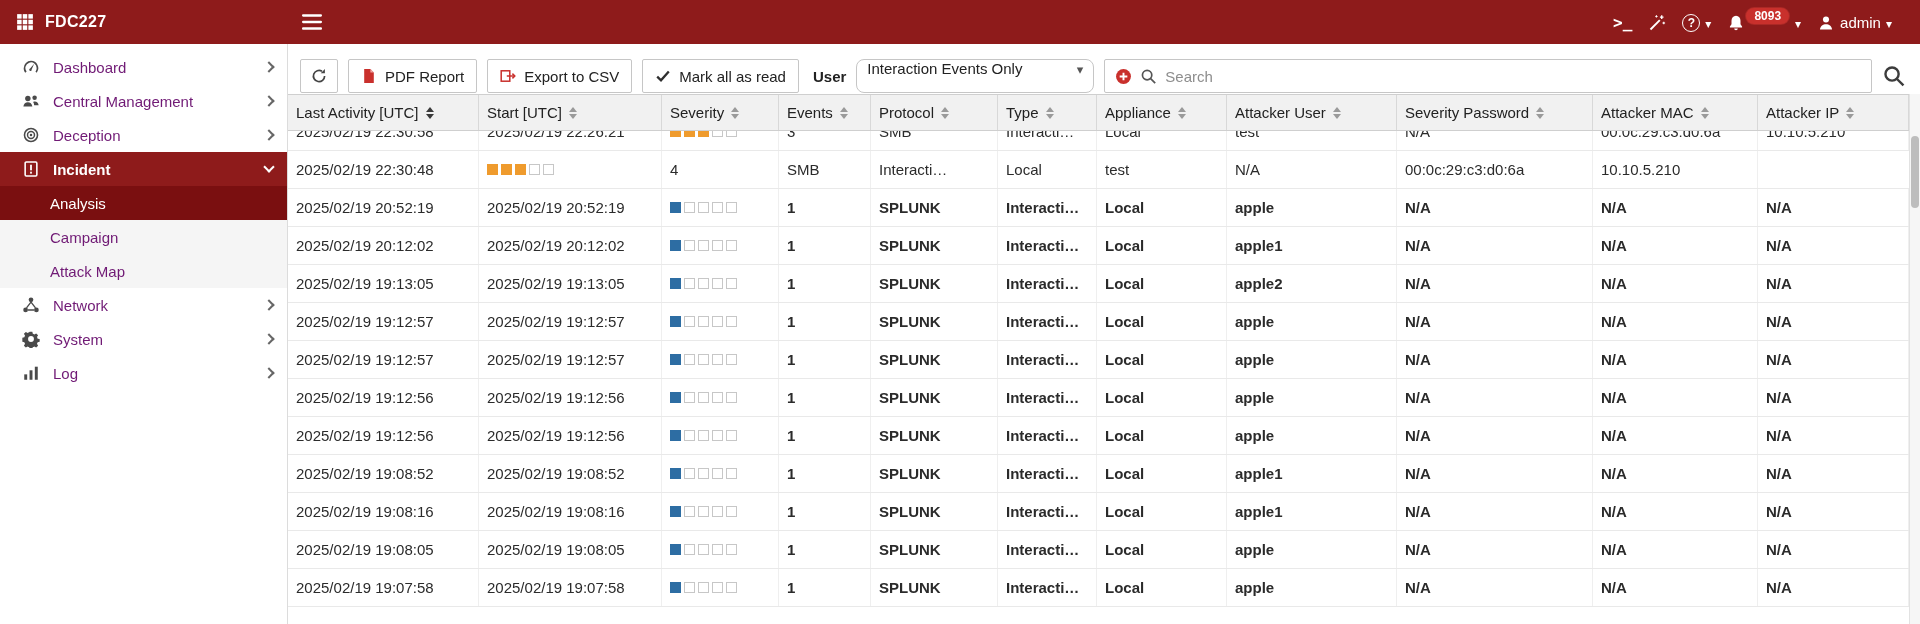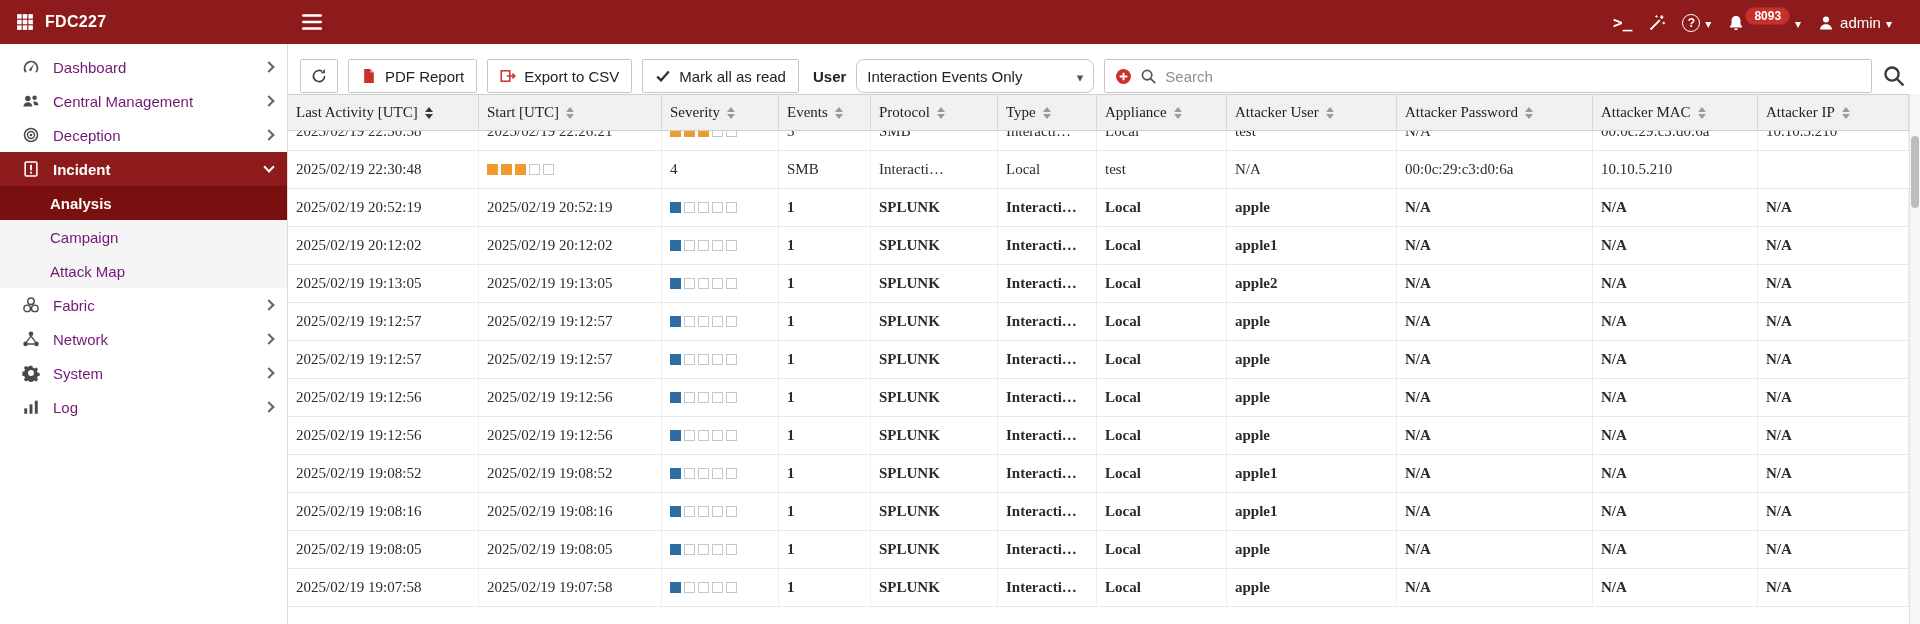--- a/index.html
+++ b/index.html
@@ -47,39 +47,39 @@
   }
   .nav-item .icn { width:18px; height:18px; color:#4a4a4a; display:inline-flex; flex:none; }
   .nav-item .icn svg { width:100%; height:100%; }
   .chev { margin-left:auto; width:8px; height:8px; border-right:2px solid #666; border-bottom:2px solid #666; flex:none; }
   .chev.right { transform:rotate(-45deg); }
   .chev.down  { transform:rotate(45deg); margin-top:-4px; }
   .nav-item.expanded { background:var(--red); color:#fff; font-weight:bold; }
   .nav-item.expanded .icn { color:#fff; }
   .nav-item.expanded .chev { border-color:#fff; }
   .nav-item.sub { padding-left:50px; background:#f5f5f5; }
-  .nav-item.sub.selected { background:var(--red-dark); color:#fff; font-weight:bold; }
+  .nav-item.sub.selected { background:var(--red-dark); color:#fff; font-weight:normal; }
 
   
   .content { position:absolute; top:44px; left:288px; right:0; bottom:0; background:#fff; }
 
   .toolbar { height:64px; display:flex; align-items:center; padding:0 14px 0 12px; gap:10px; }
   .tbtn {
     height:34px; background:#fff; border:1px solid #c6c6c6; border-radius:2px;
     display:inline-flex; align-items:center; gap:8px; padding:0 12px;
     font-size:15px; color:#222; cursor:pointer; white-space:nowrap;
     font-family:inherit;
   }
   .tbtn .icn { width:16px; height:16px; display:inline-flex; }
   .tbtn .icn svg { width:100%; height:100%; }
   .tbtn.iconic { width:38px; justify-content:center; padding:0; color:#444; }
   .show-label { font-size:15px; font-weight:bold; color:#222; margin-left:4px; }
   .selectbox {
     height:34px; min-width:238px; border:1px solid #c6c6c6; border-radius:8px; background:#fff;
-    display:inline-flex; align-items:center; justify-content:space-between; gap:10px;
+    display:inline-flex; align-items:flex-start; justify-content:space-between; gap:10px;
     padding:0 10px; font-size:15px; color:#222; cursor:pointer;
   }
   .selectbox .sel-caret::after { content:"\25BE"; color:#555; font-size:13px; }
   .searchwrap {
     flex:1; height:34px; border:1px solid #c6c6c6; border-radius:2px; background:#fff;
     display:flex; align-items:center; gap:8px; padding:0 10px;
   }
   .searchwrap .icn { width:17px; height:17px; display:inline-flex; color:#555; flex:none; }
   .searchwrap .icn svg { width:100%; height:100%; }
   .searchwrap input {
@@ -87,21 +87,20 @@
     font-family:inherit;
   }
   .searchwrap input::placeholder { color:#8d8d8d; }
   .big-search { width:24px; height:24px; color:#3c3c3c; display:inline-flex; cursor:pointer; flex:none; }
   .big-search svg { width:100%; height:100%; }
 
   
   .grid-cols {
     display:grid;
     grid-template-columns:191px 183px 117px 92px 127px 99px 130px 170px 196px 165px minmax(120px,1fr);
-    font-family:Liberation Serif, serif;
   }
   .thead {
     position:absolute; top:50px; left:0; right:11px; height:37px;
     background:#f1f1f1; border-top:1px solid #cfcfcf; border-bottom:1px solid #cfcfcf;
     z-index:2;
   }
   .th {
     display:flex; align-items:center; gap:7px; padding:0 8px;
     border-right:1px solid #d8d8d8; font-size:15px; color:#222;
     overflow:hidden; white-space:nowrap; cursor:pointer;
@@ -252,31 +251,20 @@
         <span class="nav-label">Analysis</span>
       </div>
       <div class="nav-item sub">
         <span class="nav-label">Campaign</span>
       </div>
       <div class="nav-item sub">
         <span class="nav-label">Attack Map</span>
       </div>
       <div class="nav-item">
         <span class="icn">
-          <svg viewBox="0 0 16 16" fill="none" stroke="currentColor" stroke-width="1.3">
-            <circle cx="8" cy="4.6" r="2.9"></circle>
-            <circle cx="4.6" cy="11" r="2.9"></circle>
-            <circle cx="11.4" cy="11" r="2.9"></circle>
-          </svg>
-        </span>
-        <span class="nav-label">Fabric</span>
-        <span class="chev right"></span>
-      </div>
-      <div class="nav-item">
-        <span class="icn">
           <svg viewBox="0 0 16 16">
             <circle cx="8" cy="3.4" r="2.1" fill="currentColor"></circle>
             <circle cx="3.2" cy="12.4" r="2.1" fill="currentColor"></circle>
             <circle cx="12.8" cy="12.4" r="2.1" fill="currentColor"></circle>
             <path d="M8 5.5 4 10.6M8 5.5l4 5.1M5.3 12.4h5.4" stroke="currentColor" stroke-width="1.2" fill="none"></path>
           </svg>
         </span>
         <span class="nav-label">Network</span>
         <span class="chev right"></span>
       </div>
@@ -420,21 +408,21 @@
         </span>
       </div>
       <div class="th">
         <span class="th-label">Attacker User</span>
         <span class="sort">
           <i class="up"></i>
           <i class="dn"></i>
         </span>
       </div>
       <div class="th">
-        <span class="th-label">Attacker Password</span>
+        <span class="th-label">Severity Password</span>
         <span class="sort">
           <i class="up"></i>
           <i class="dn"></i>
         </span>
       </div>
       <div class="th">
         <span class="th-label">Attacker MAC</span>
         <span class="sort">
           <i class="up"></i>
           <i class="dn"></i>

